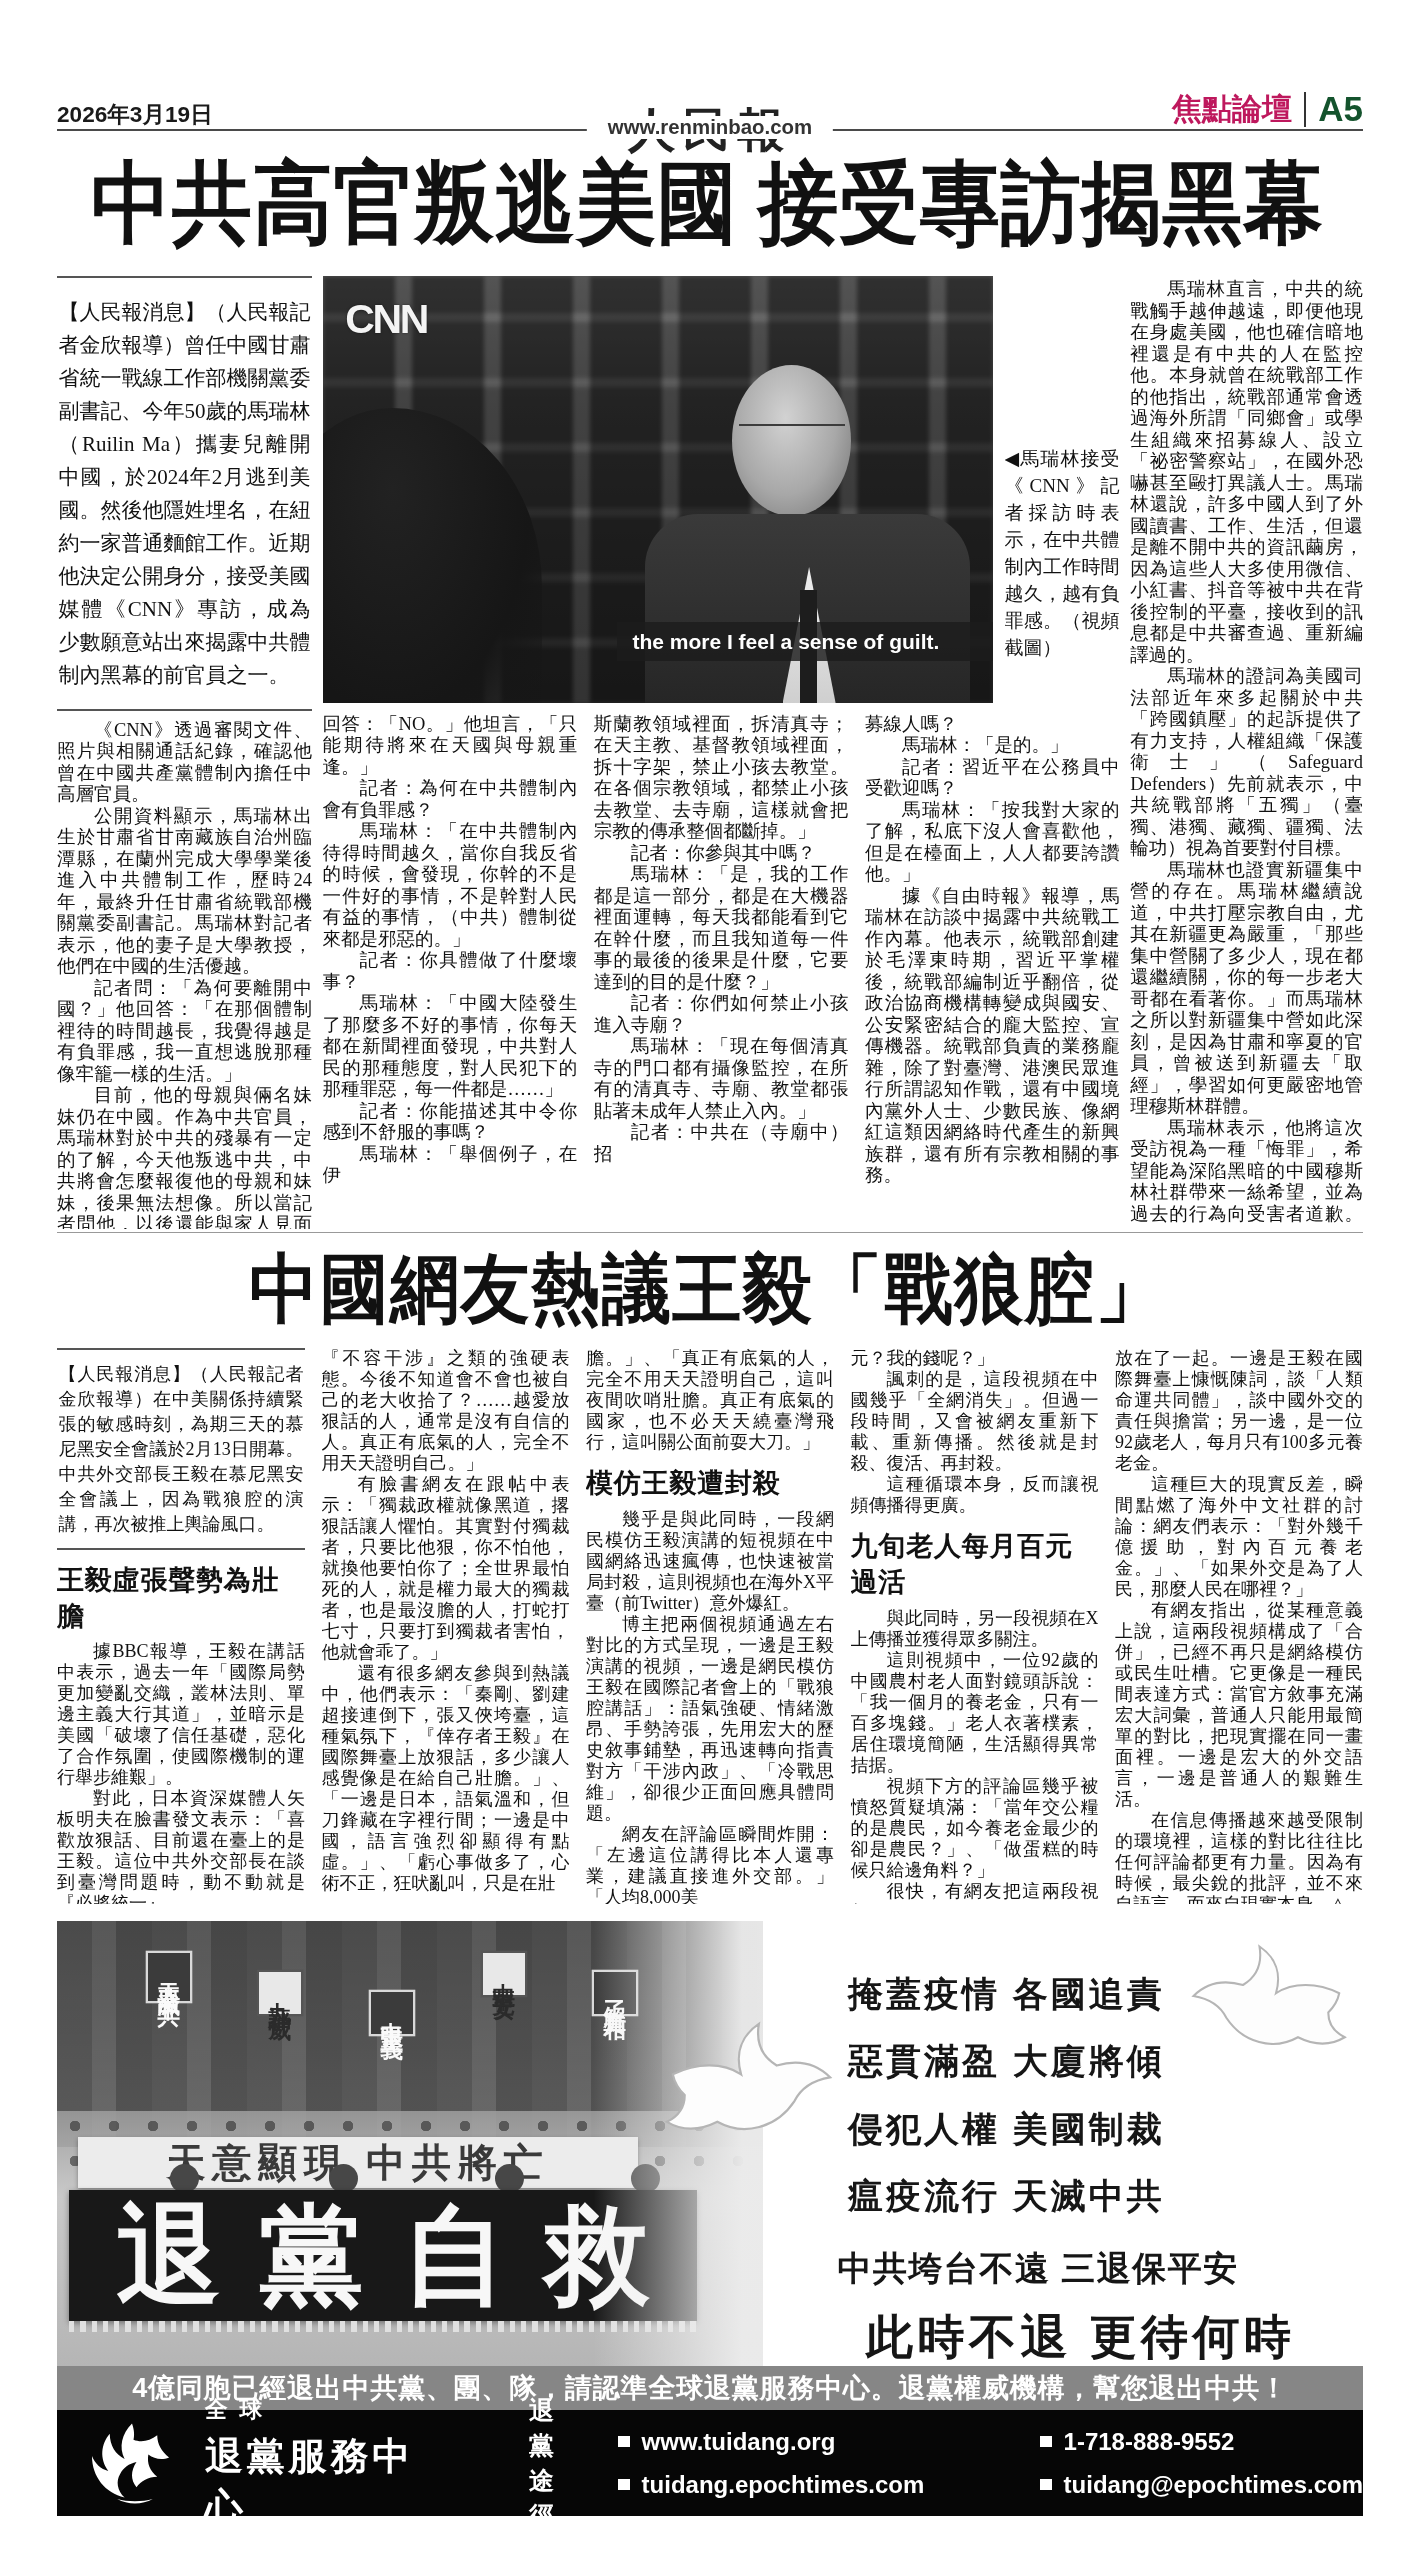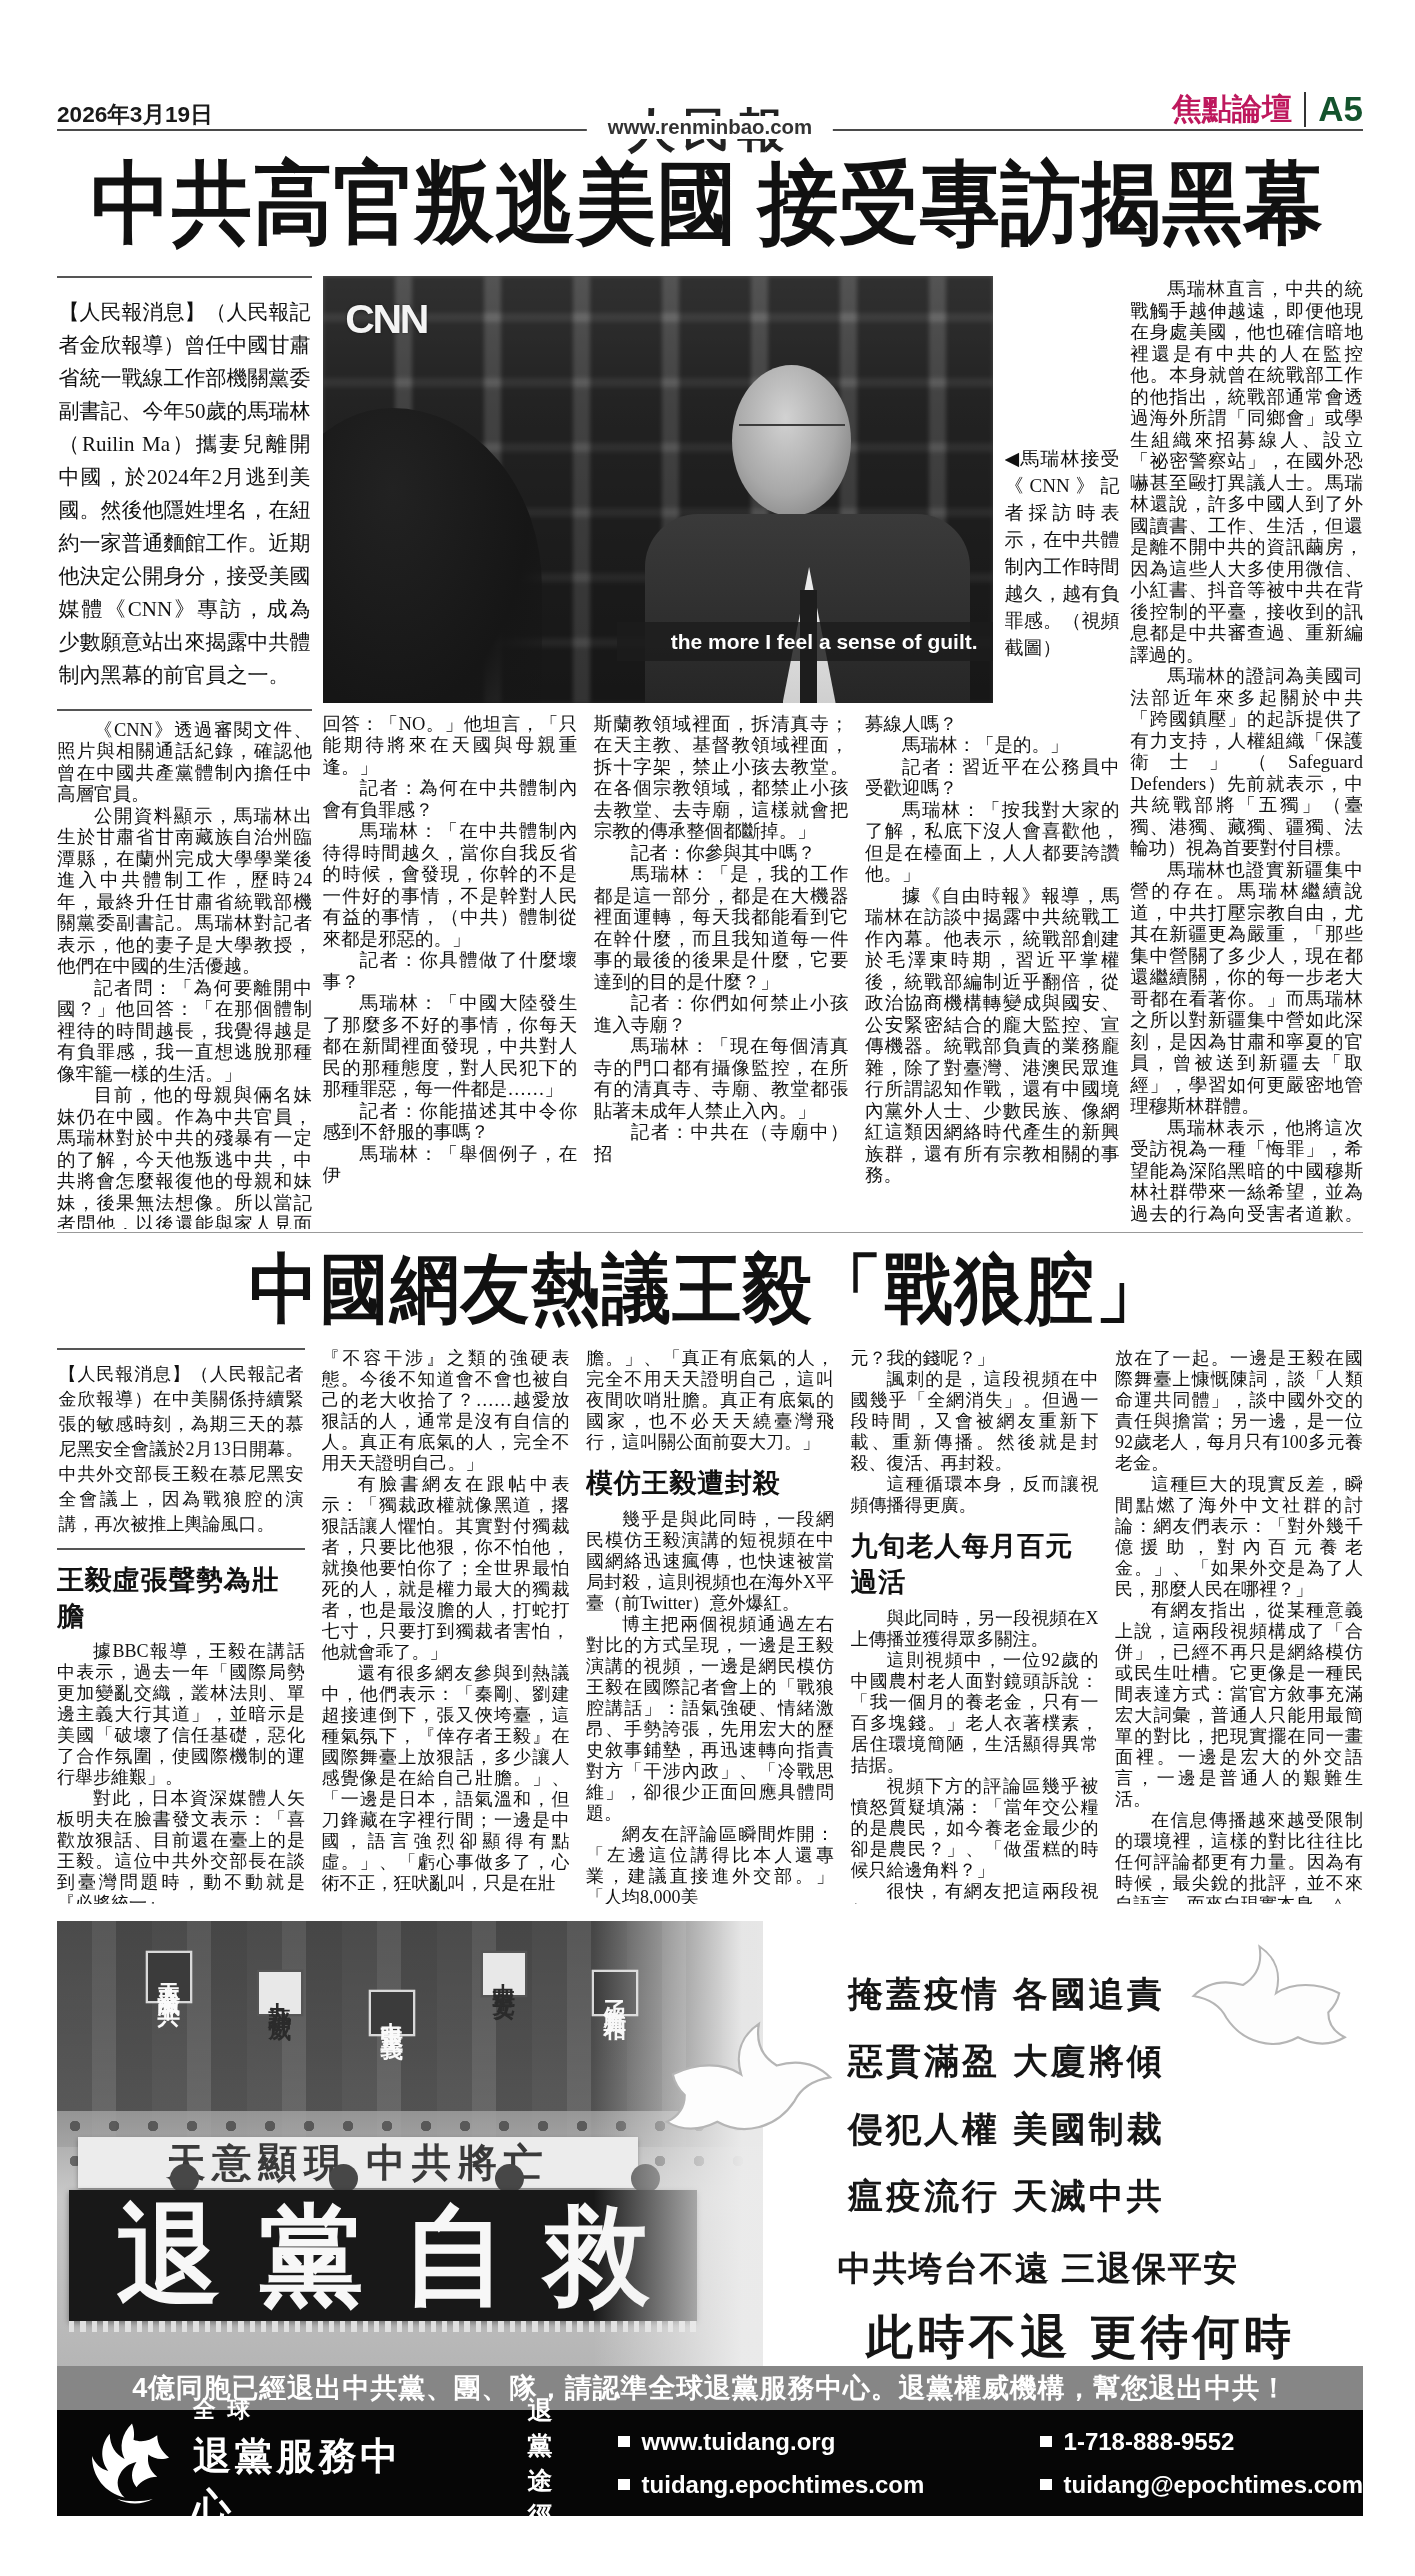--- a/index.html
+++ b/index.html
@@ -61,21 +61,21 @@
   .man-body{position:absolute;right:22.6px;bottom:0;width:325px;height:189px;border-radius:53px 53px 0 0;
             background:linear-gradient(180deg,#3a3a3a,#262626);}
   .man-shirt{position:absolute;right:157px;bottom:0;width:53px;height:136px;
              background:linear-gradient(#efefef,#cfcfcf);clip-path:polygon(50% 0,100% 100%,0 100%);}
   .man-tie{position:absolute;right:176px;bottom:0;width:16.6px;height:113px;background:#1d1d1d;}
   .cnn-logo{position:absolute;top:19.6px;left:22.6px;font-family:"Liberation Sans",sans-serif;
             font-size:41px;font-weight:900;letter-spacing:-2.3px;color:#f4f4f4;
             text-shadow:0 0 2.3px rgba(0,0,0,.55);}
   .subtitle-bar{position:absolute;right:0;bottom:42px;width:56%;box-sizing:border-box;
                 background:rgba(28,28,28,.82);color:#fff;font-family:"Liberation Sans",sans-serif;
-                font-weight:700;font-size:21px;padding:7.5px 15px;text-align:right;}
+                font-weight:700;font-size:21px;padding:7.5px 15px;}
   .photo-caption{flex:1;overflow:hidden;font-size:19px;line-height:27px;text-align:justify;padding-top:169px;}
 
   .article-divider{position:absolute;top:1232px;left:57px;width:1306px;border-top:1.5px solid #999;}
 
   .article-2{position:absolute;top:1348px;left:57px;width:1306px;height:556px;display:flex;gap:16.6px;overflow:hidden;}
   .a2-col{flex:1;overflow:hidden;}
   .a2-col .intro{margin-bottom:10.6px;}
 
   
   .ad{position:absolute;top:1921px;left:57px;width:1306px;height:445px;overflow:hidden;
@@ -117,21 +117,21 @@
   .slogan{font-size:35px;letter-spacing:3px;margin-bottom:20.4px;white-space:nowrap;}
   .slogan-medium{font-size:34px;letter-spacing:1.5px;margin:26px 0 0 -10.6px;white-space:nowrap;}
   .slogan-large{font-size:47px;letter-spacing:4.5px;margin:13.6px 0 0 18px;white-space:nowrap;}
 
   
   .strip{position:absolute;top:2366px;left:57px;width:1306px;height:44px;background:#868686;
          display:flex;align-items:center;justify-content:center;color:#fff;
          font-family:"Liberation Sans",sans-serif;font-weight:700;font-size:27px;letter-spacing:0.8px;}
   .footer{position:absolute;top:2410px;left:57px;width:1306px;height:106px;background:#060606;
           display:flex;align-items:center;color:#fff;}
-  .logo-wrap{display:flex;align-items:center;gap:15px;margin-left:32px;}
+  .logo-wrap{display:flex;align-items:center;gap:27px;margin-left:32px;}
   .phoenix{width:89px;height:89px;flex:none;}
   .org-top{font-size:22.6px;letter-spacing:12px;margin-bottom:6px;font-weight:700;}
   .org-name{font-size:38px;font-weight:900;letter-spacing:3.8px;}
   .paths-label{margin-left:91px;font-family:"Liberation Sans",sans-serif;font-weight:700;
                font-size:25px;line-height:35px;letter-spacing:3px;}
   .contacts{display:grid;grid-template-columns:377px auto;gap:15px 45px;margin-left:36px;
             font-family:"Liberation Sans",sans-serif;font-weight:700;font-size:24px;}
   .contact{display:flex;align-items:center;gap:12px;white-space:nowrap;}
   .bullet{width:11.3px;height:11.3px;background:#fff;flex:none;}
 </style>

